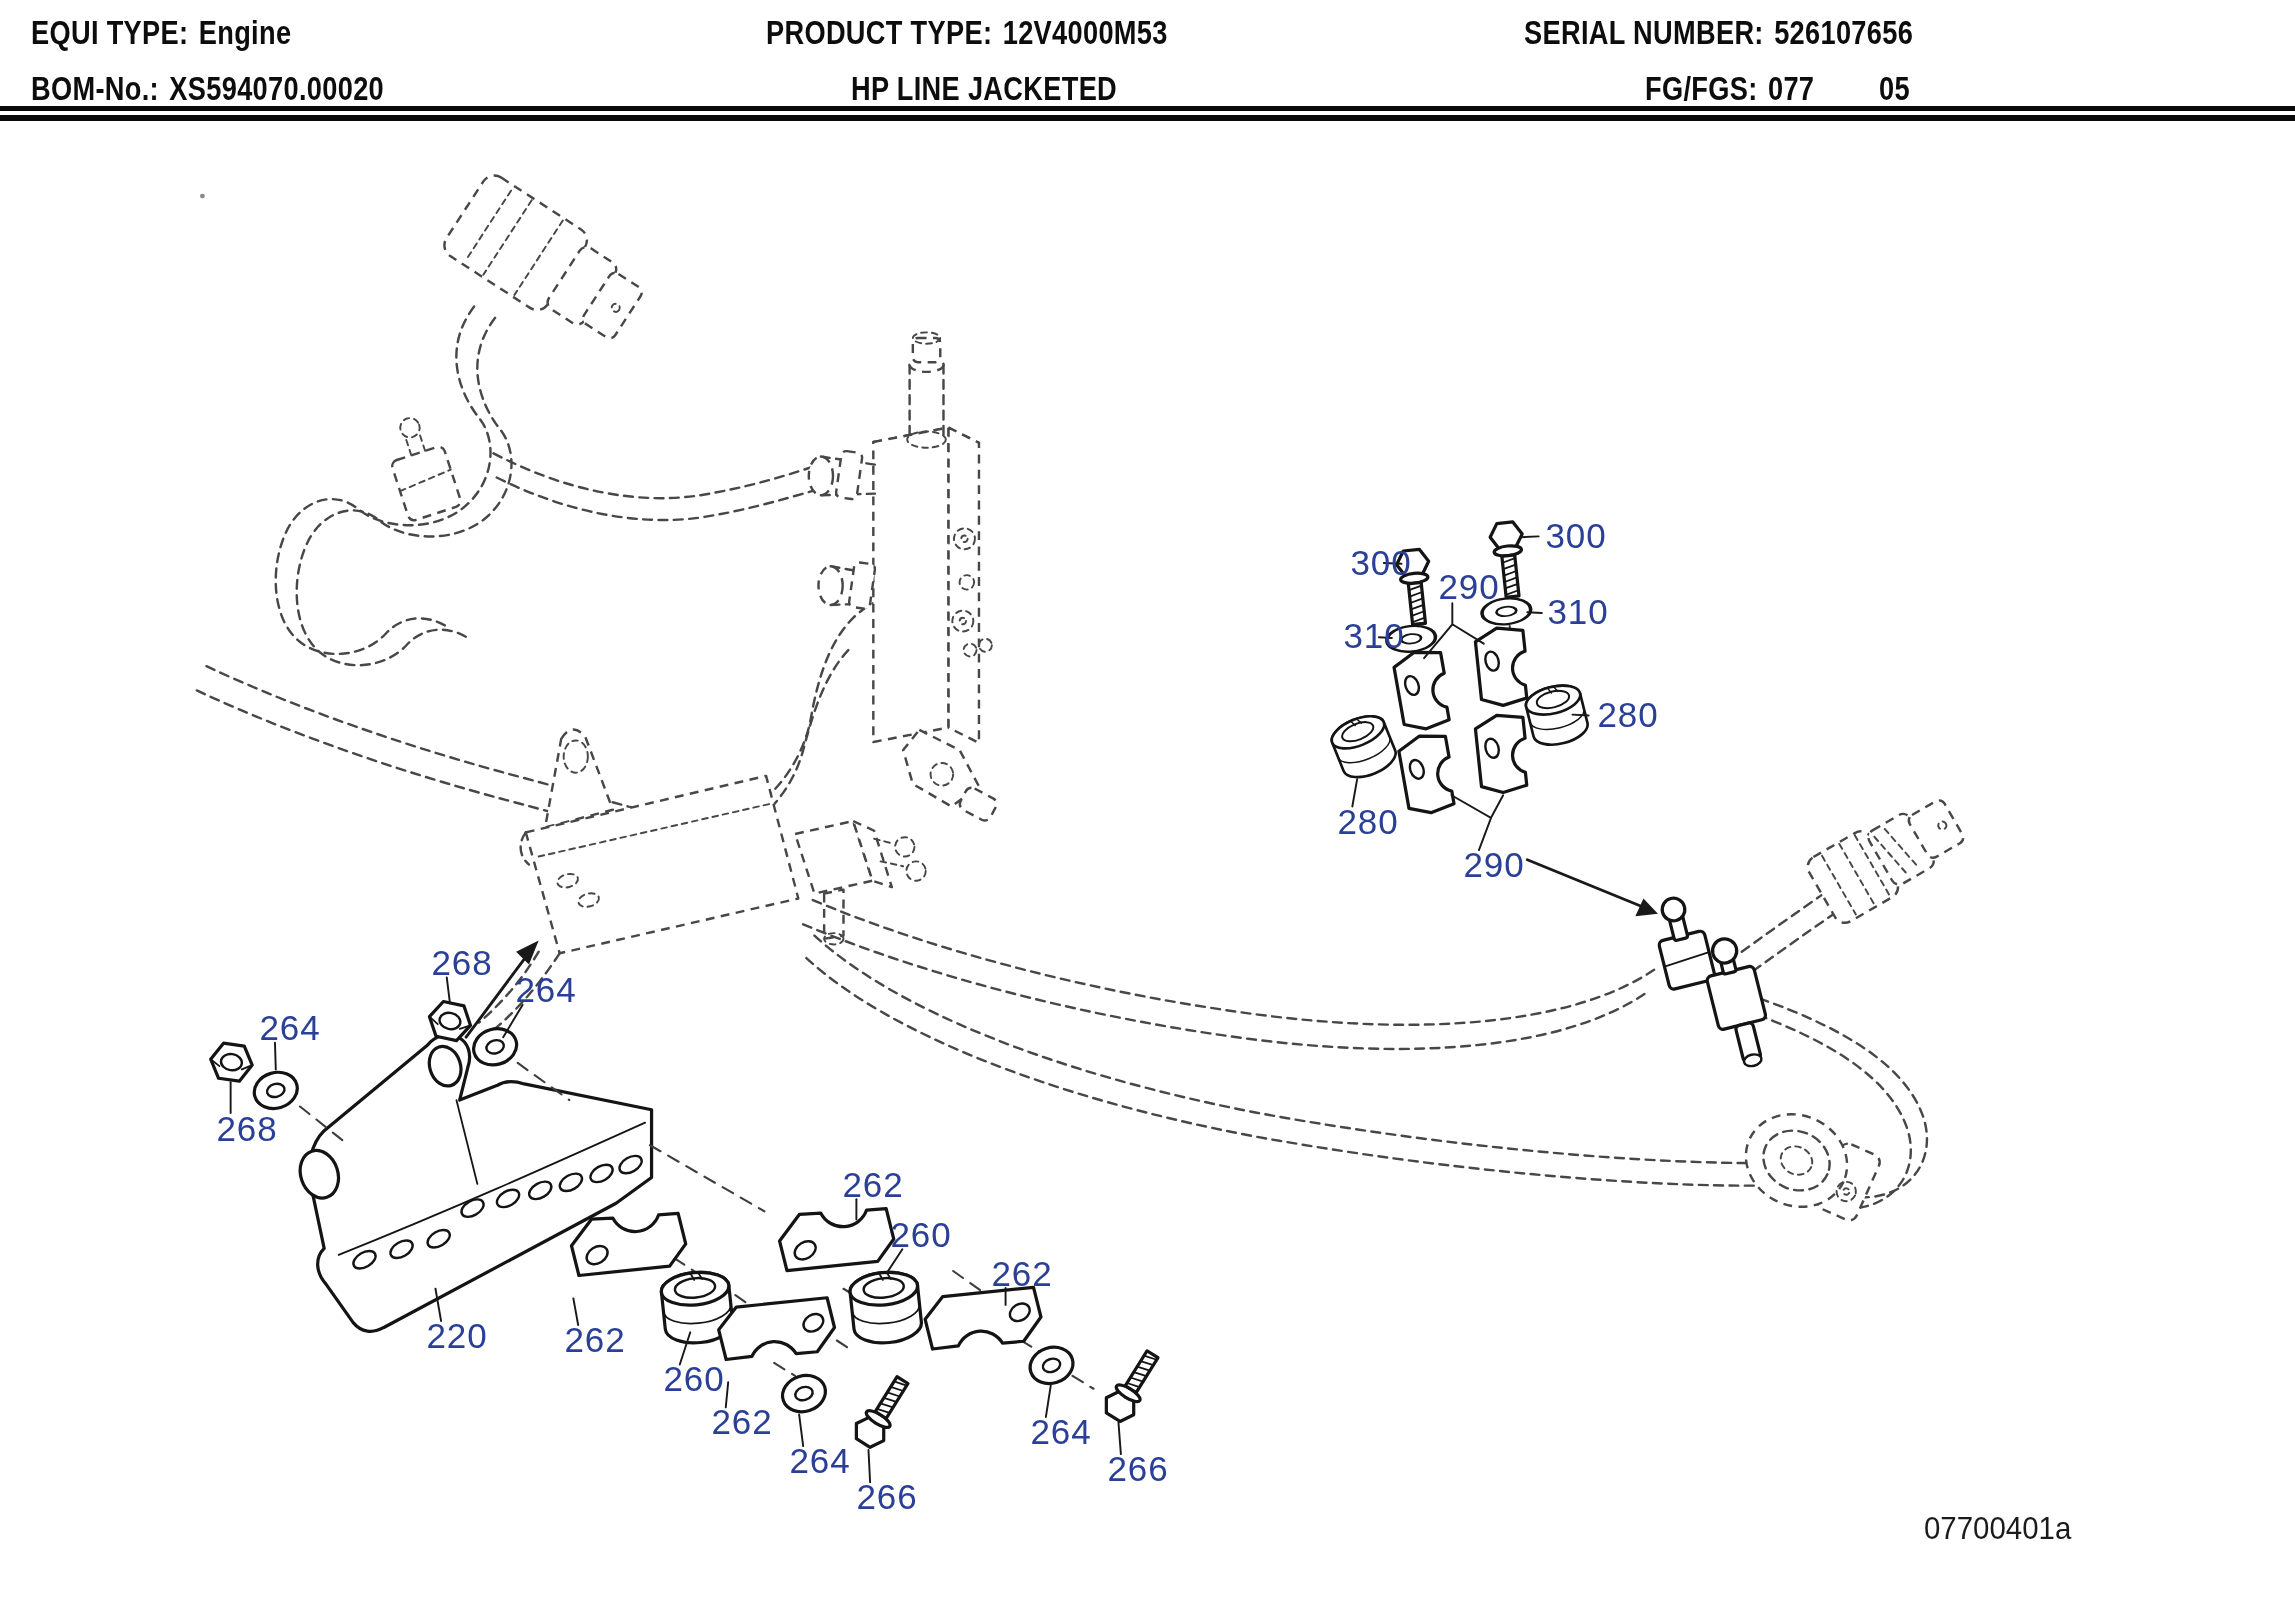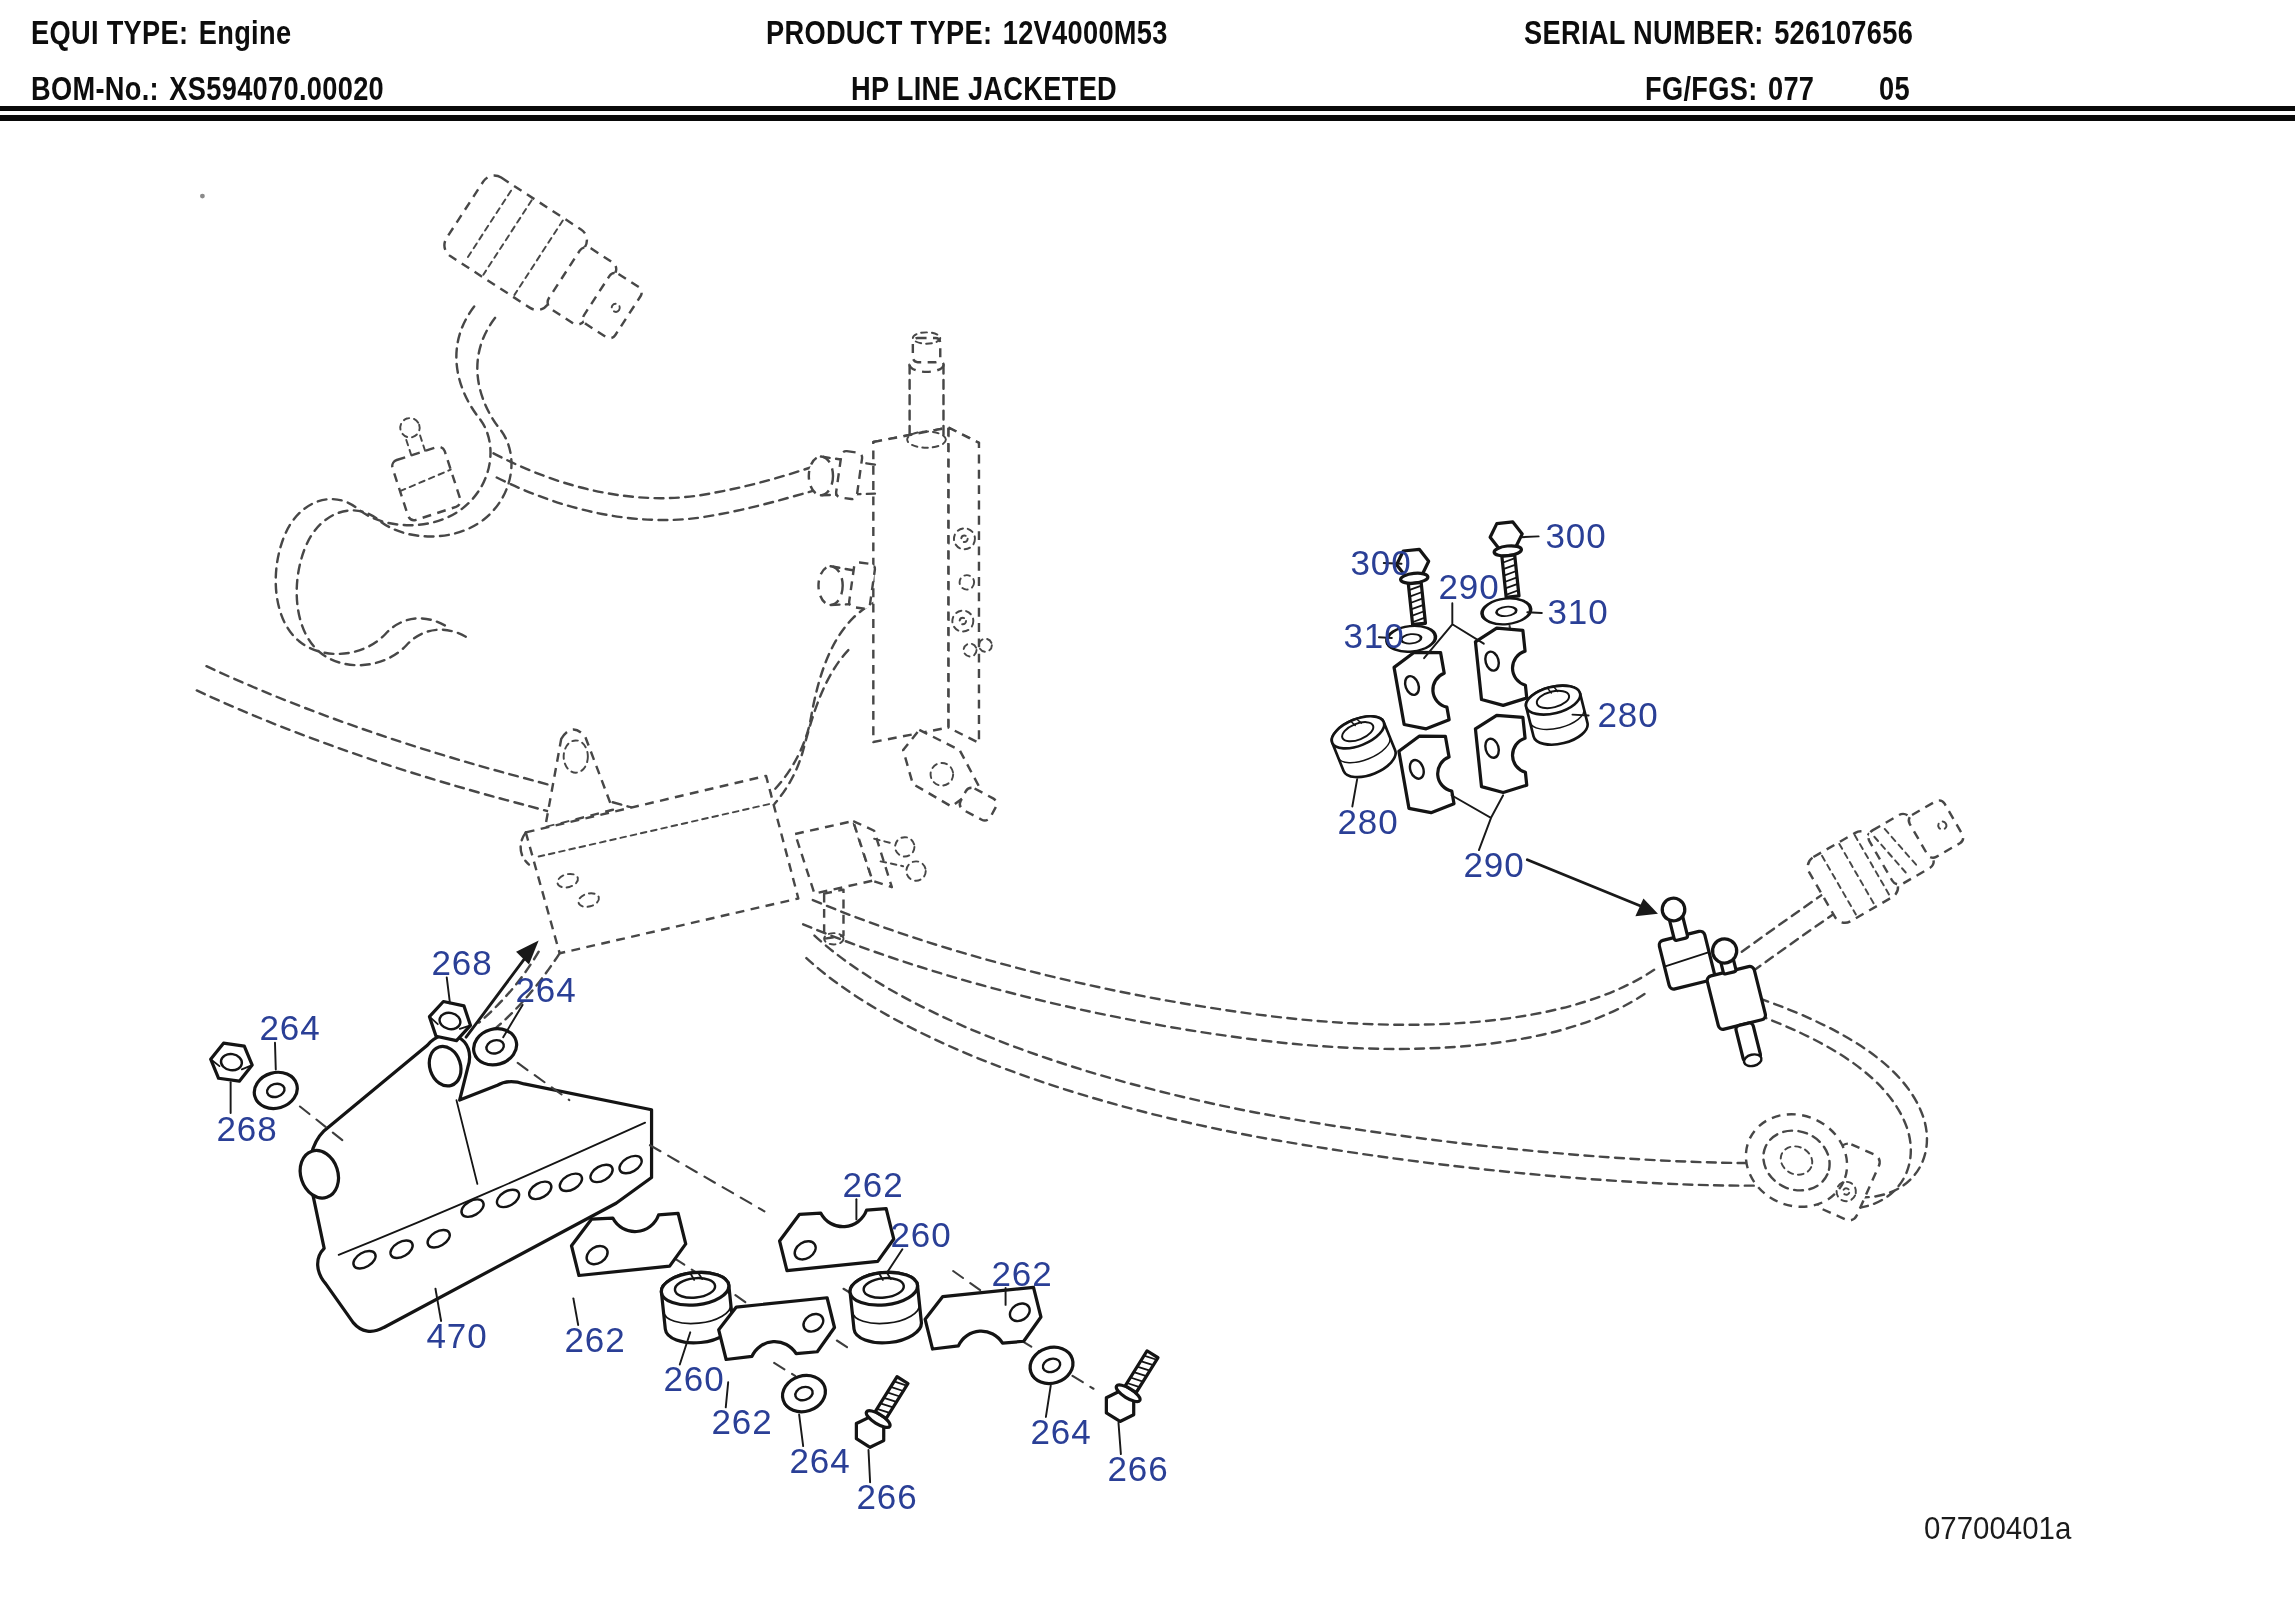--- a/index.html
+++ b/index.html
@@ -336,21 +336,21 @@
       <span class="callout" style="left: 1453px; top: 587px; color: rgb(42, 63, 150);">290</span>
       <span class="callout" style="left: 1562px; top: 612px; color: rgb(42, 63, 150);">310</span>
       <span class="callout" style="left: 1358px; top: 636px; color: rgb(42, 63, 150);">310</span>
       <span class="callout" style="left: 1612px; top: 715px; color: rgb(42, 63, 150);">280</span>
       <span class="callout" style="left: 1352px; top: 822px; color: rgb(42, 63, 150);">280</span>
       <span class="callout" style="left: 1478px; top: 865px; color: rgb(42, 63, 150);">290</span>
       <span class="callout" style="left: 446px; top: 963px; color: rgb(42, 63, 150);">268</span>
       <span class="callout" style="left: 530px; top: 990px; color: rgb(42, 63, 150);">264</span>
       <span class="callout" style="left: 274px; top: 1028px; color: rgb(42, 63, 150);">264</span>
       <span class="callout" style="left: 231px; top: 1129px; color: rgb(42, 63, 150);">268</span>
-      <span class="callout" style="left: 441px; top: 1336px; color: rgb(42, 63, 150);">470</span>
+      <span class="callout" style="left: 441px; top: 1336px; color: rgb(42, 63, 150);">220</span>
       <span class="callout" style="left: 579px; top: 1340px; color: rgb(42, 63, 150);">262</span>
       <span class="callout" style="left: 678px; top: 1379px; color: rgb(42, 63, 150);">260</span>
       <span class="callout" style="left: 726px; top: 1422px; color: rgb(42, 63, 150);">262</span>
       <span class="callout" style="left: 804px; top: 1461px; color: rgb(42, 63, 150);">264</span>
       <span class="callout" style="left: 871px; top: 1497px; color: rgb(42, 63, 150);">266</span>
       <span class="callout" style="left: 857px; top: 1185px; color: rgb(42, 63, 150);">262</span>
       <span class="callout" style="left: 905px; top: 1235px; color: rgb(42, 63, 150);">260</span>
       <span class="callout" style="left: 1006px; top: 1274px; color: rgb(42, 63, 150);">262</span>
       <span class="callout" style="left: 1045px; top: 1432px; color: rgb(42, 63, 150);">264</span>
       <span class="callout" style="left: 1122px; top: 1469px; color: rgb(42, 63, 150);">266</span>

